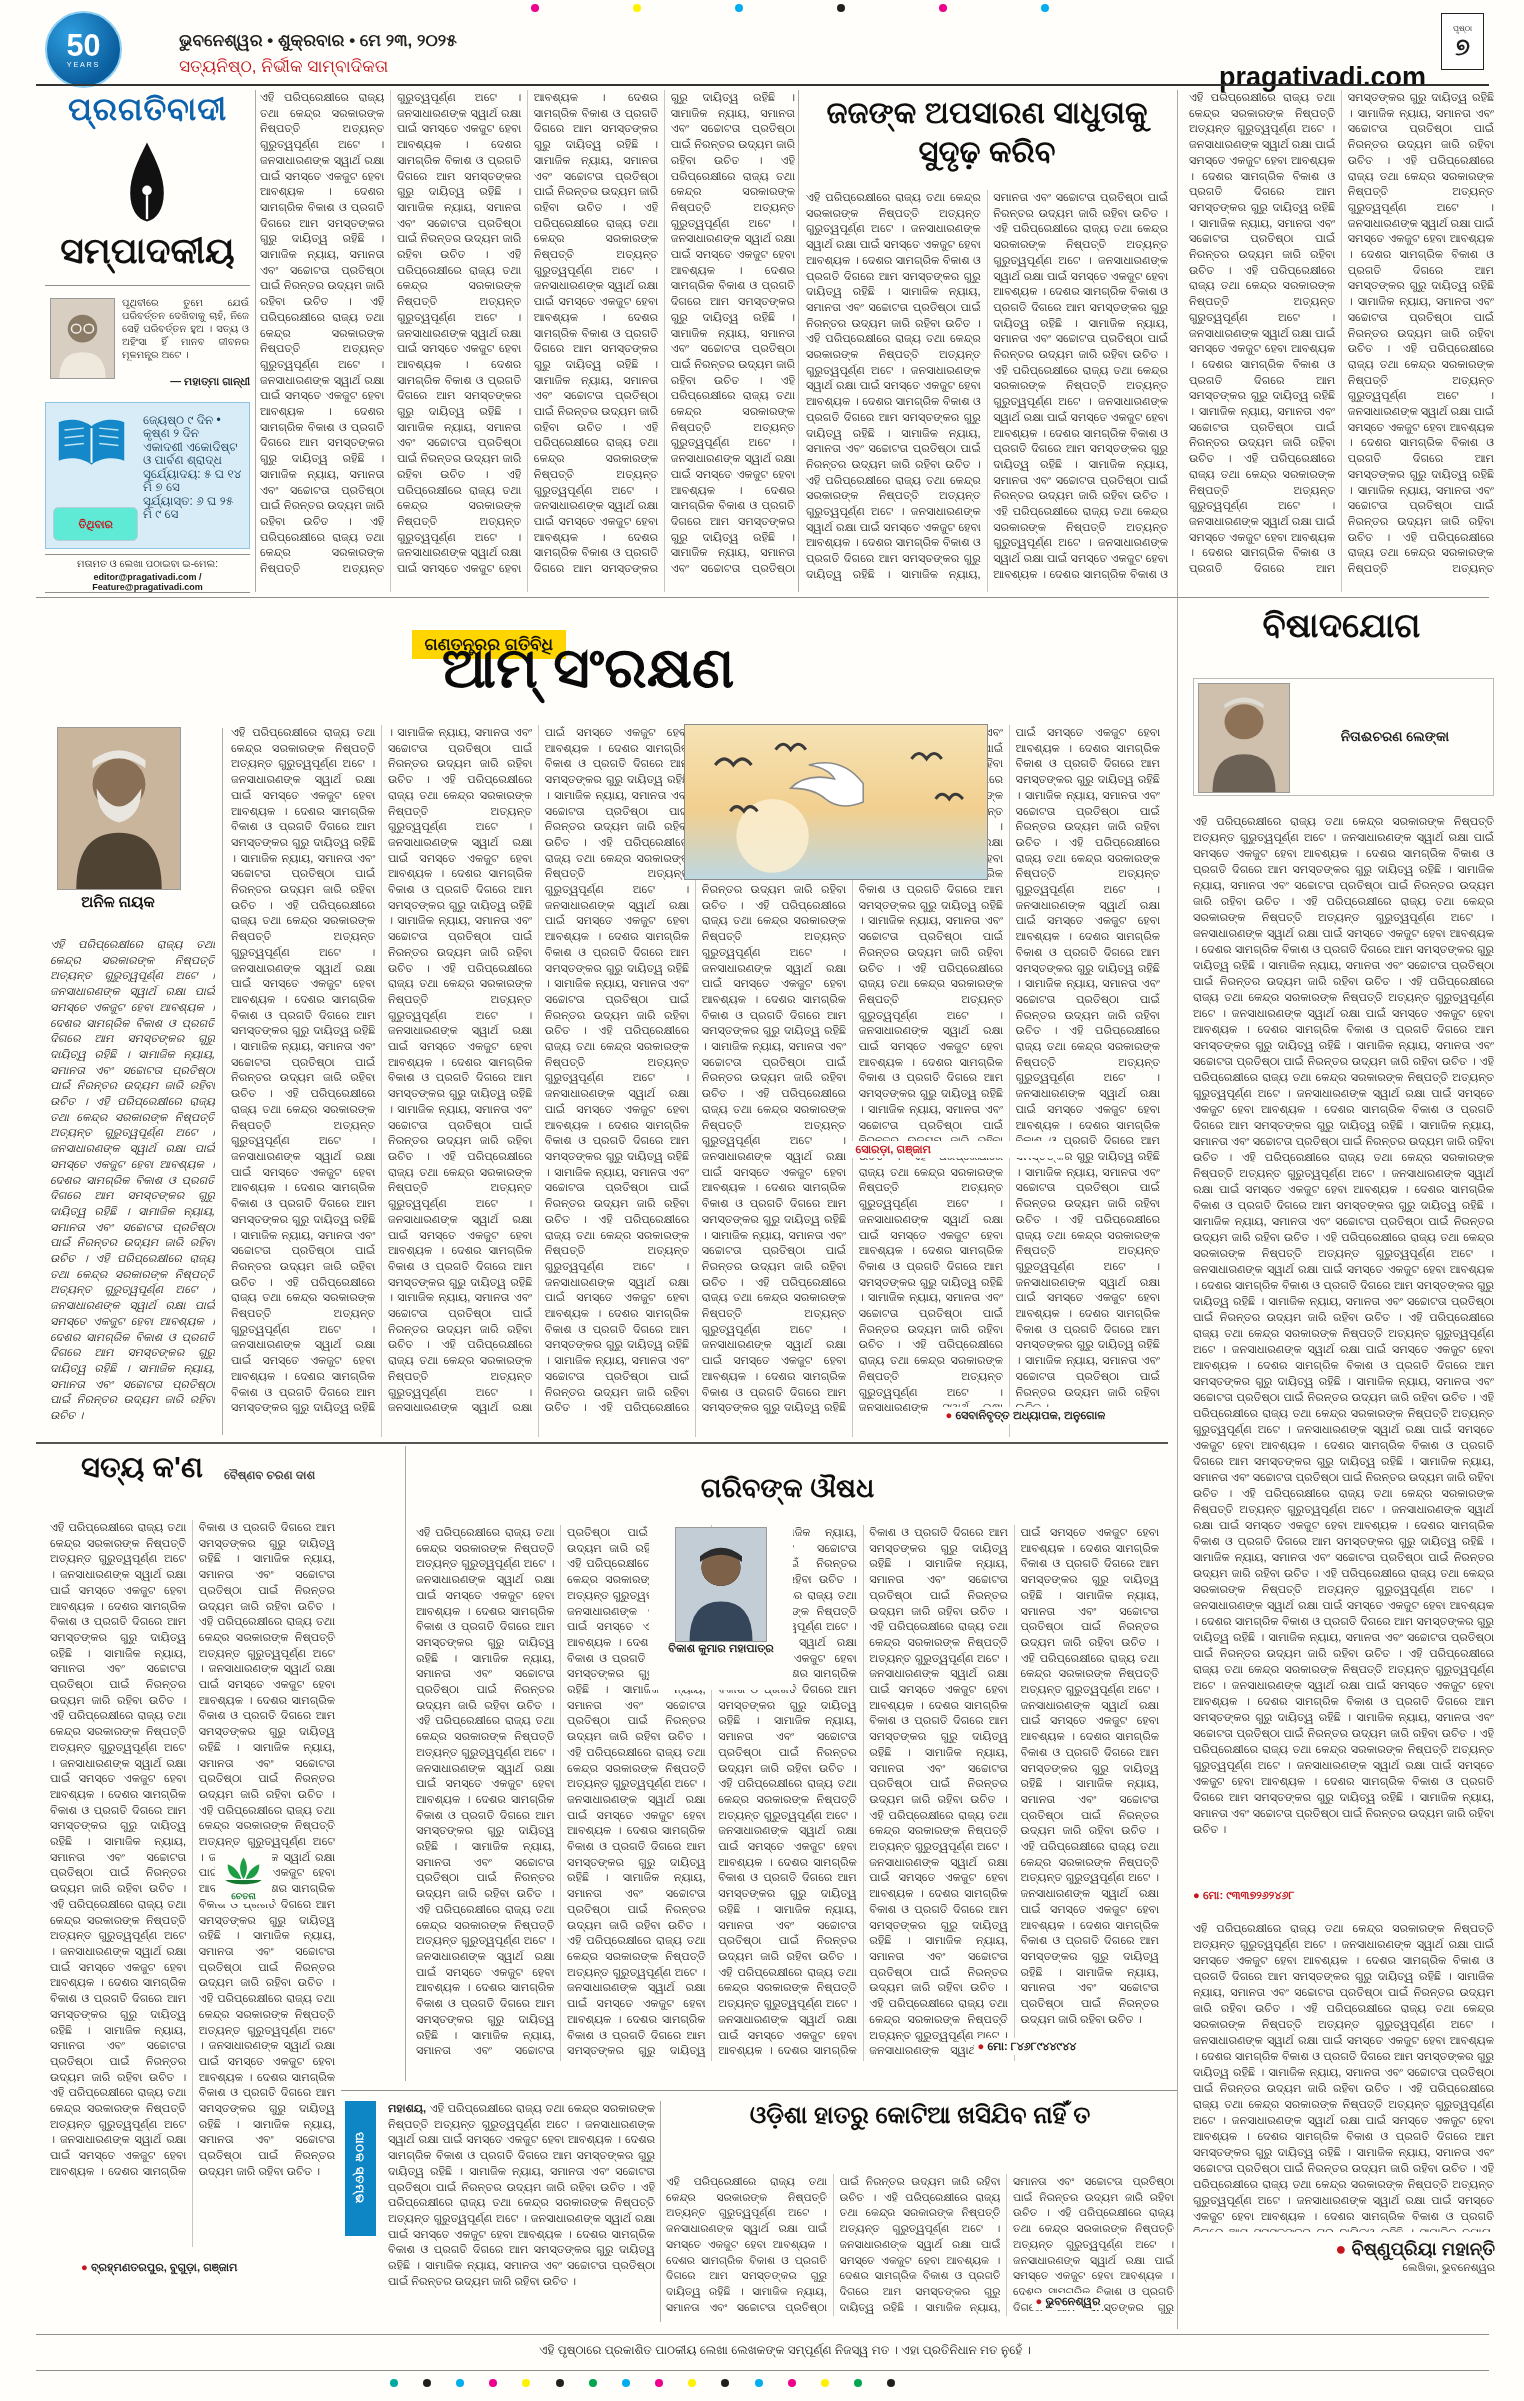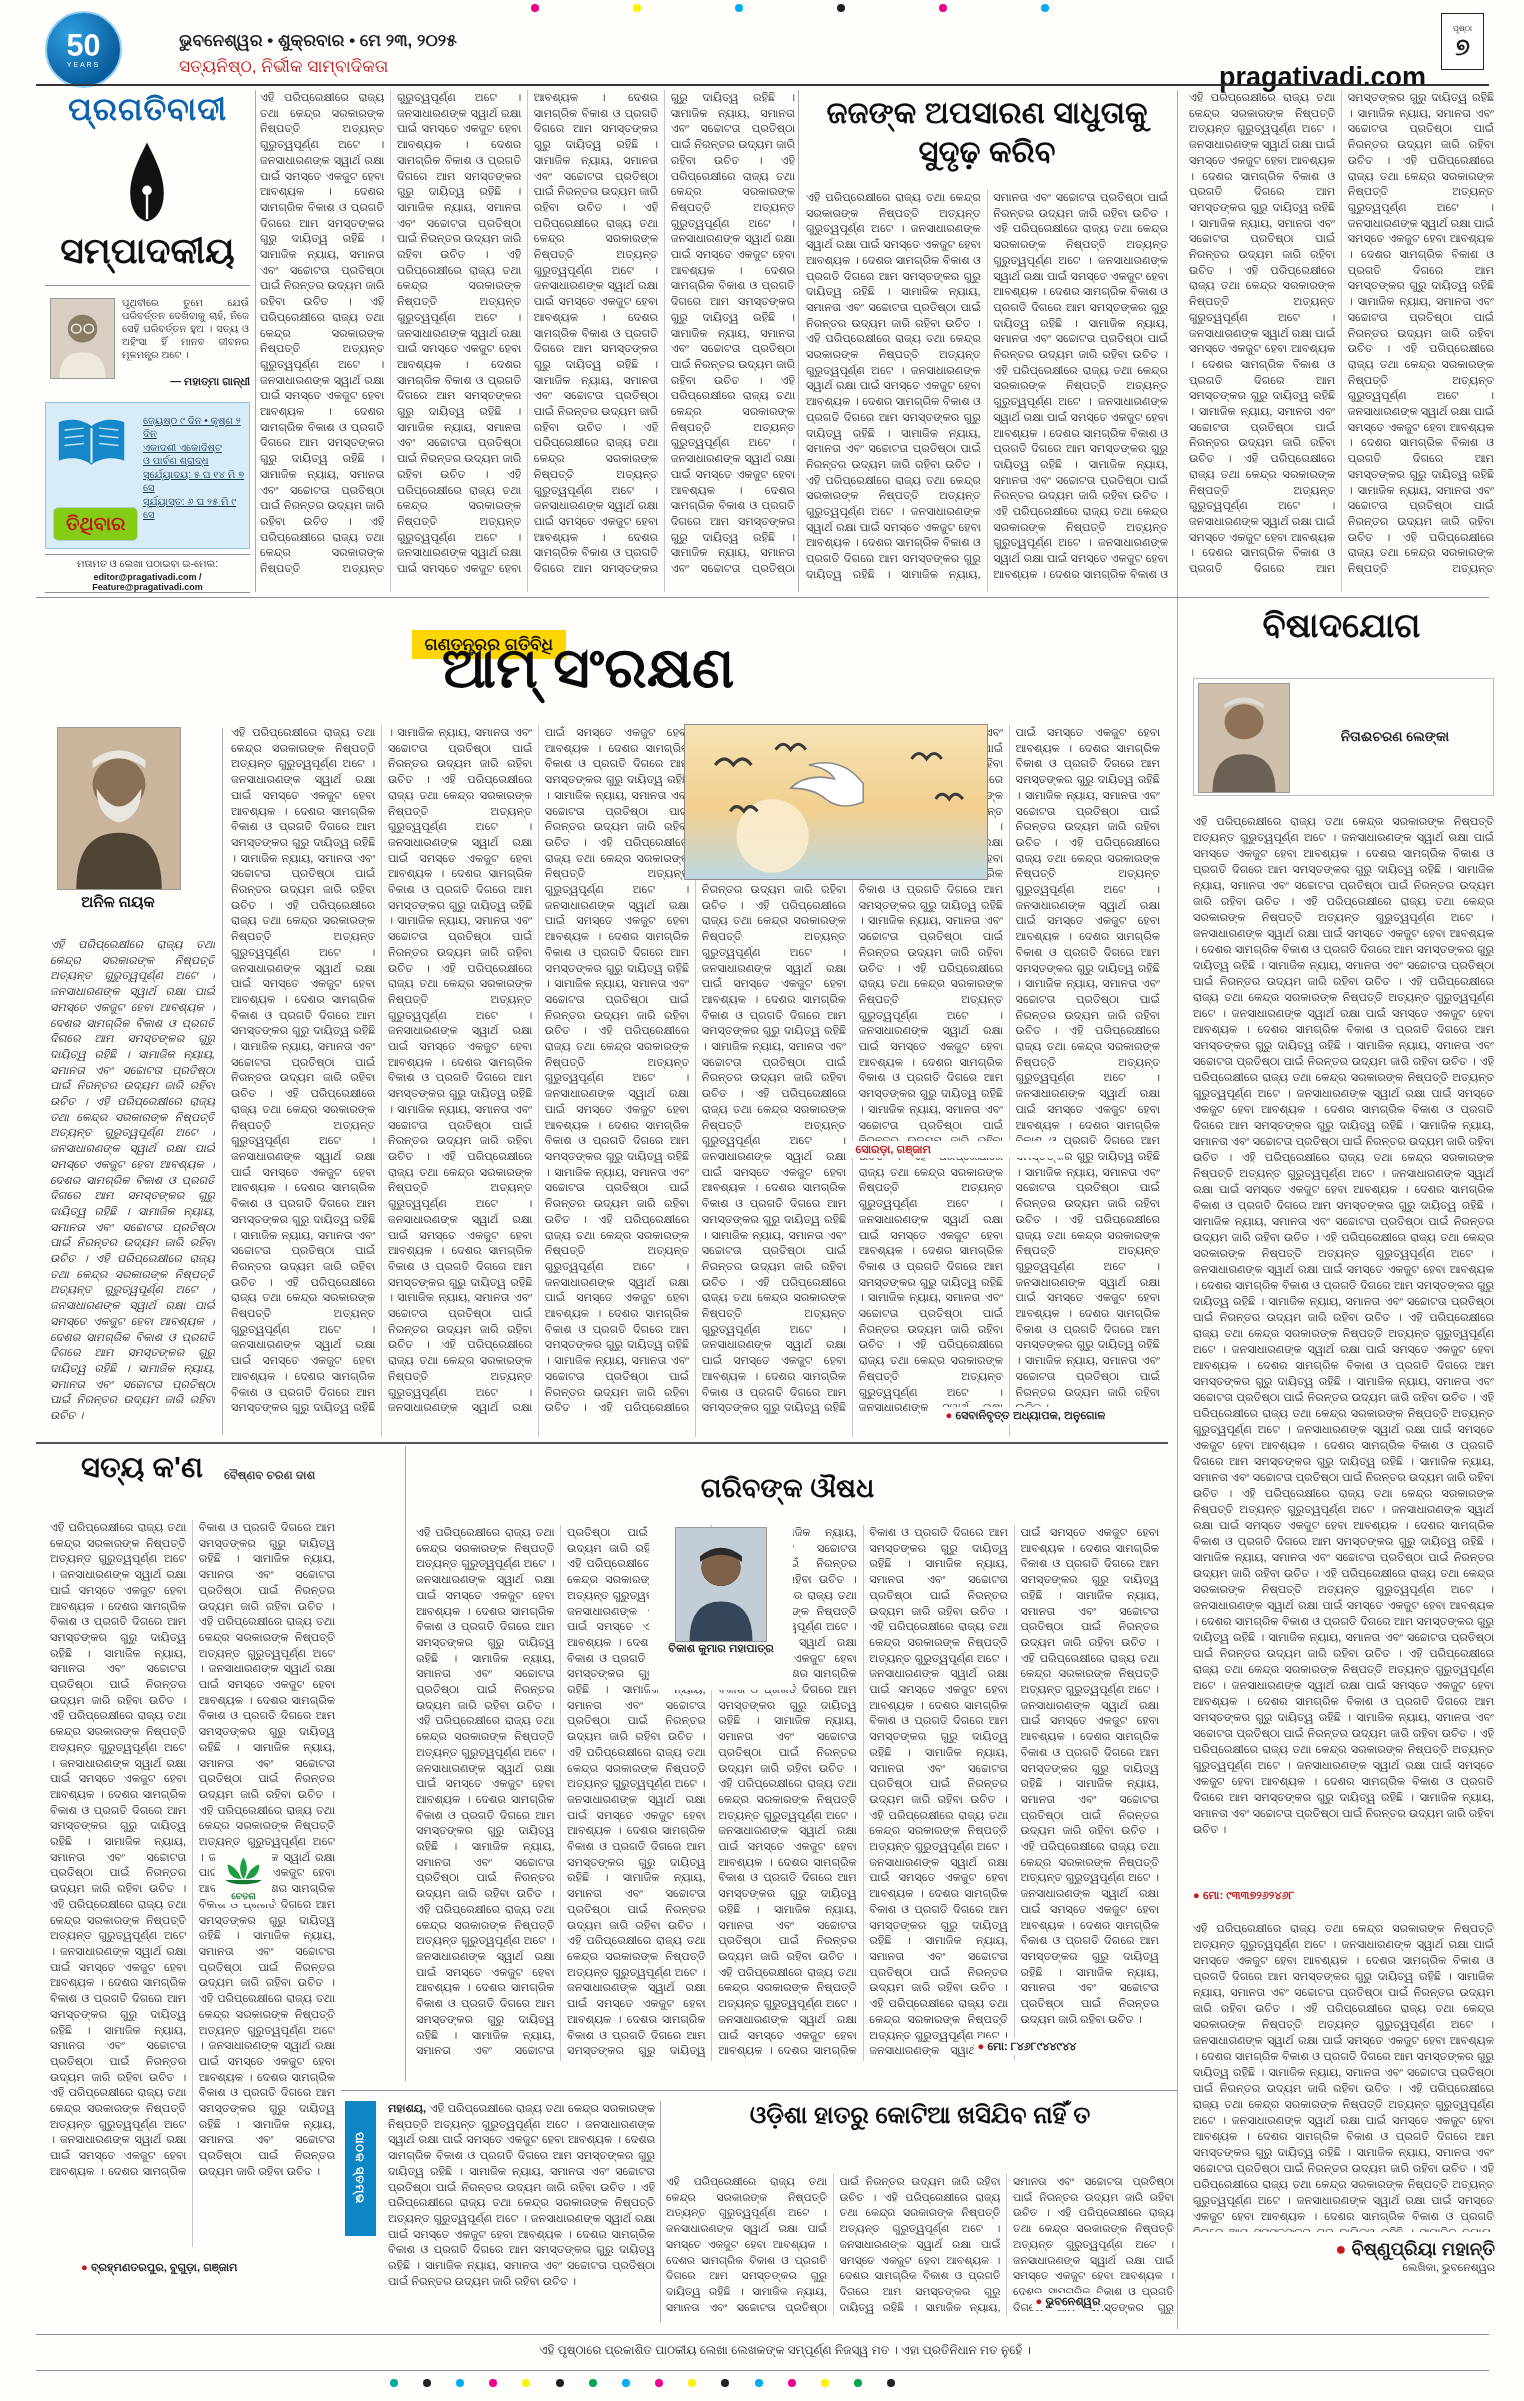--- a/index.html
+++ b/index.html
@@ -23,21 +23,21 @@
   .bot-dots .dot{margin:0 12.6px;}
   .logo50{width:77px;height:77px;border-radius:50%;background:radial-gradient(circle at 32% 30%,#2e9fe0,#0b5e9e 70%);
           border:2.7px solid #8fd0f2;color:#fff;display:flex;flex-direction:column;align-items:center;justify-content:center;box-sizing:border-box;}
   .logo50 b{font-size:30.5px;line-height:30.5px;}
   .logo50 small{font-size:7.2px;letter-spacing:1.8px;}
   .pgbox{width:43px;height:57px;border:1.8px solid #222;box-sizing:border-box;display:flex;flex-direction:column;align-items:center;justify-content:center;background:#fff;}
   .pgbox .lbl{font-size:8px;} .pgbox .num{font-size:24px;font-weight:700;line-height:25px;}
   .mastlogo{font-size:32px;font-weight:800;color:#0d62ad;text-align:center;letter-spacing:0.9px;}
   .edittitle{font-size:36px;font-weight:800;text-align:center;color:#111;}
   .panel{background:#d7ecf7;border:0.9px solid #8fc3e0;box-sizing:border-box;}
-  .pill{background:#84cc16;border-radius:5.4px;color:#c4161c;font-weight:800;font-size:19px;display:flex;align-items:center;justify-content:center;border:0.9px solid #bcd;}
+  .pill{background:#5eead4;border-radius:5.4px;color:#c4161c;font-weight:800;font-size:11px;display:flex;align-items:center;justify-content:center;border:0.9px solid #bcd;}
   .kicker{background:#ffd500;color:#111;font-weight:800;font-size:17px;padding:4.5px 12.6px;display:inline-block;}
   .bigheadline{font-size:56px;font-weight:800;color:#0a0a0a;line-height:70px;}
   .portrait{border:0.9px solid #999;background:#cdb9a5;overflow:hidden;}
   .whitebox{background:#fffefa;}
   .sig{font-weight:700;font-size:11.2px;}
   .vlabel{writing-mode:vertical-rl;background:#0e86c5;color:#fff;font-weight:700;font-size:11.7px;
           display:flex;align-items:center;justify-content:center;letter-spacing:0.9px;}
   .imgframe{border:0.9px solid #8a8a8a;overflow:hidden;}
 </style>
 </head>
@@ -94,21 +94,21 @@
 
   <div class="abs panel" style="left:45px;top:402px;width:205px;height:147px;">
     <div class="abs" style="left:7.2px;top:9px;width:77px;height:63px;">
       <svg viewBox="0 0 80 60" width="77" height="63">
         <path d="M40 12 C30 4 14 4 6 8 L6 48 C14 44 30 44 40 52 C50 44 66 44 74 48 L74 8 C66 4 50 4 40 12 Z" fill="#1488c8"></path>
         <path d="M40 14 L40 50" stroke="#fff" stroke-width="2"></path>
         <path d="M12 16 L32 14 M12 24 L32 22 M12 32 L32 30 M48 14 L68 16 M48 22 L68 24 M48 30 L68 32" stroke="#bfe4f6" stroke-width="1.5"></path>
       </svg>
     </div>
     <div class="abs pill" style="left:7.2px;top:104px;width:83px;height:32px;">ତିଥିବାର</div>
-    <div class="abs" style="left:97px;top:10.8px;width:102px;font-size:10px;line-height:13.5px;color:#143a55;text-decoration:underline;">
+    <div class="abs" style="left:97px;top:10.8px;width:102px;font-size:12px;line-height:13.5px;color:#143a55;">
       <div>ଜ୍ୟେଷ୍ଠ ୯ ଦିନ • କୃଷ୍ଣ ୨ ଦିନ</div>
       <div>ଏକାଦଶୀ ଏକୋଦିଷ୍ଟ</div>
       <div>ଓ ପାର୍ବଣ ଶ୍ରାଦ୍ଧ</div>
       <div>ସୂର୍ଯ୍ୟୋଦୟ: ୫ ଘ ୧୪ ମି ୭ ସେ</div>
       <div>ସୂର୍ଯ୍ୟାସ୍ତ: ୬ ଘ ୨୫ ମି ୯ ସେ</div>
     </div>
   </div>
 
   <div class="hr" style="left:45px;top:554px;width:205px;"></div>
   <div class="abs center" style="left:45px;top:558px;width:205px;font-size:10px;">ମତାମତ ଓ ଲେଖା ପଠାଇବା ଇ-ମେଲ:</div>

